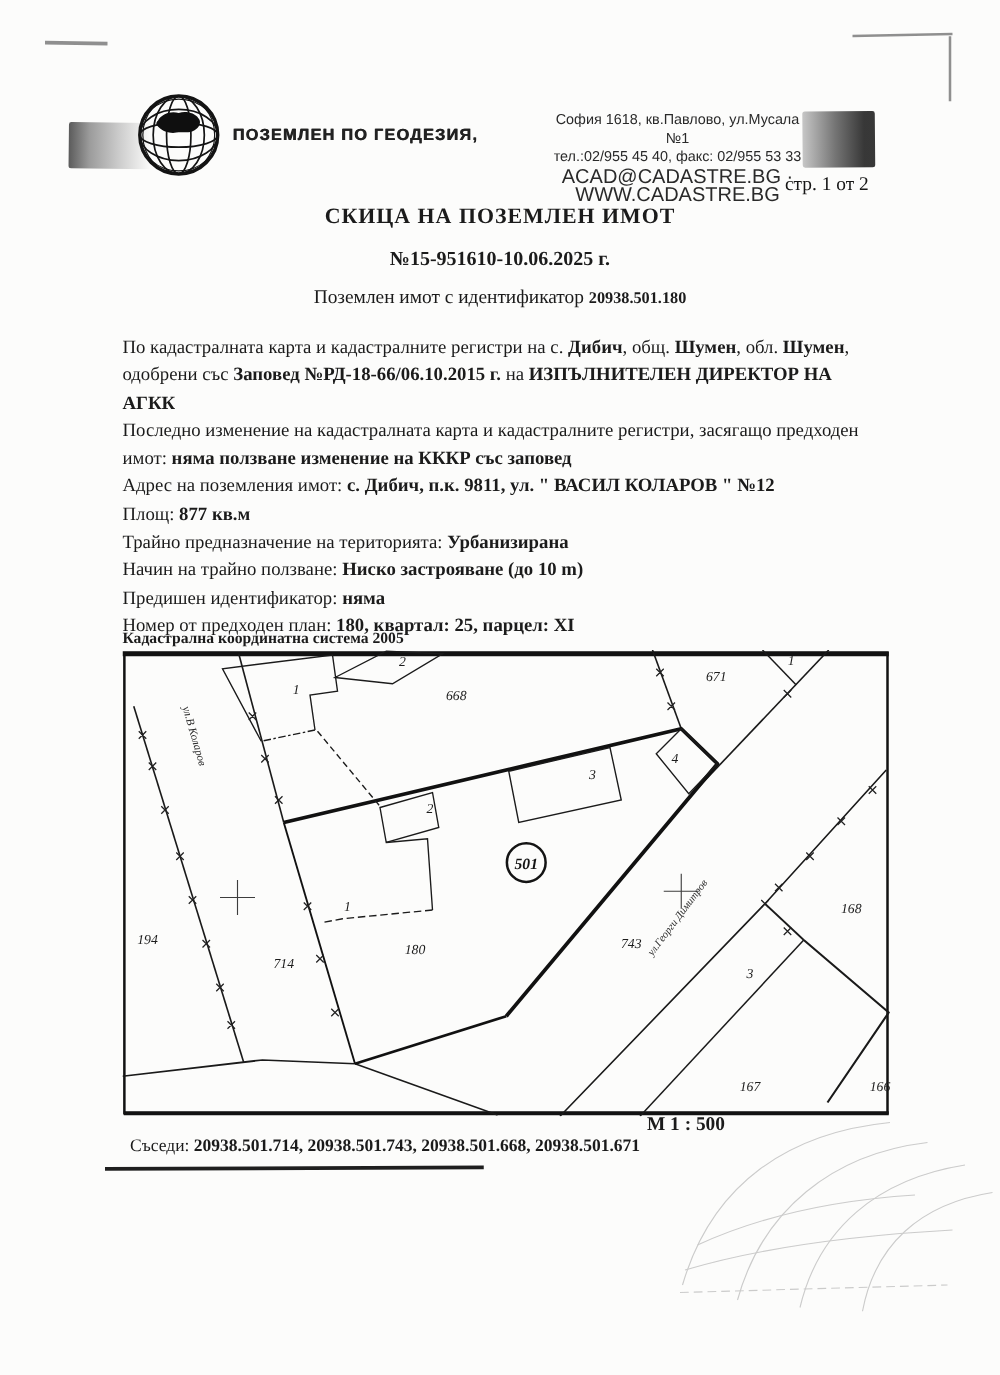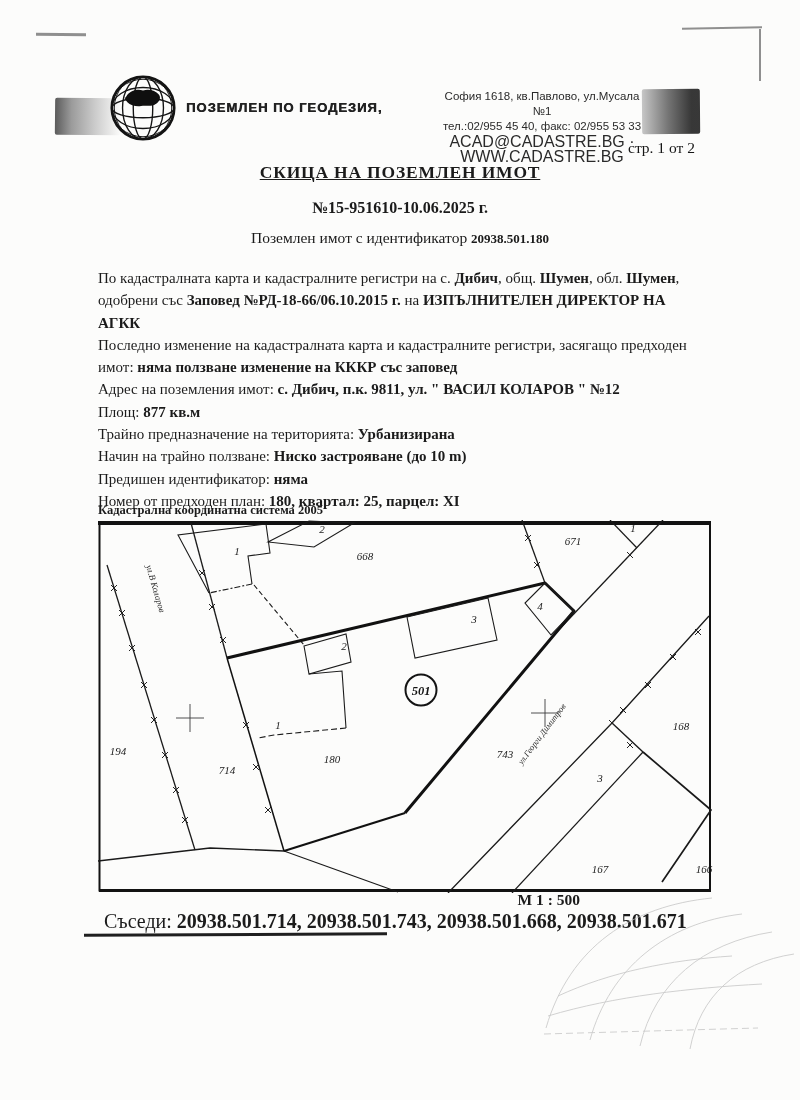--- a/index.html
+++ b/index.html
@@ -17,34 +17,34 @@
   .smudge{opacity:.85;}
   #smudge-left{left:55px;top:98px;width:66px;height:37px;
         background:linear-gradient(90deg,#3f3f3f 0%,#8a8a8a 25%,#c2c2c2 60%,rgba(230,230,230,0) 100%);
         border-radius:2px;transform:rotate(.6deg);}
   #smudge-right{left:642px;top:89px;width:58px;height:45px;
         background:linear-gradient(90deg,#bdbdbd 0%,#5d5d5d 45%,#151515 85%);
         border-radius:2px;transform:rotate(-.5deg);}
   .edge-mark{background:#555;opacity:.65;}
   
   .ctr{left:0;width:800px;text-align:center;}
-  #doc-title{top:162px;font-size:17.5px;font-weight:bold;letter-spacing:.8px;text-decoration:underline;}
+  #doc-title{top:162px;font-size:17.5px;font-weight:bold;letter-spacing:.8px;}
   #doc-number{top:199px;font-size:16px;font-weight:bold;}
   #doc-id{top:229px;font-size:15.5px;}
   #doc-id b{font-size:13px;}
   
   #body-lines{left:98px;top:267px;width:615px;}
   .bl{font-size:15px;line-height:22.3px;white-space:nowrap;}
   .bl .b{font-weight:bold;}
   #coord-system{left:98px;top:503px;font-size:12.5px;font-weight:bold;}
   
   #map-wrap{left:98px;top:520px;width:615px;height:373px;}
   
   #scale-label{left:400px;top:891px;width:180px;text-align:right;font-weight:bold;font-size:15.5px;}
-  #neighbors{left:104px;top:910px;font-size:20px;white-space:nowrap;}
+  #neighbors{left:104px;top:910px;font-size:14px;white-space:nowrap;}
   #neighbors .b{font-weight:bold;}
   #footer-rule{left:84px;top:933px;width:303px;height:2.6px;background:#1f1f1f;transform:rotate(-.25deg);}
 </style>
 </head>
 <body>
 
 <div id="page">
 
   <div class="abs edge-mark" style="left:36px;top:33px;width:50px;height:2.5px;transform:rotate(.8deg);"></div>
   <div class="abs edge-mark" style="left:682px;top:27px;width:80px;height:2px;transform:rotate(-1.2deg);"></div>

